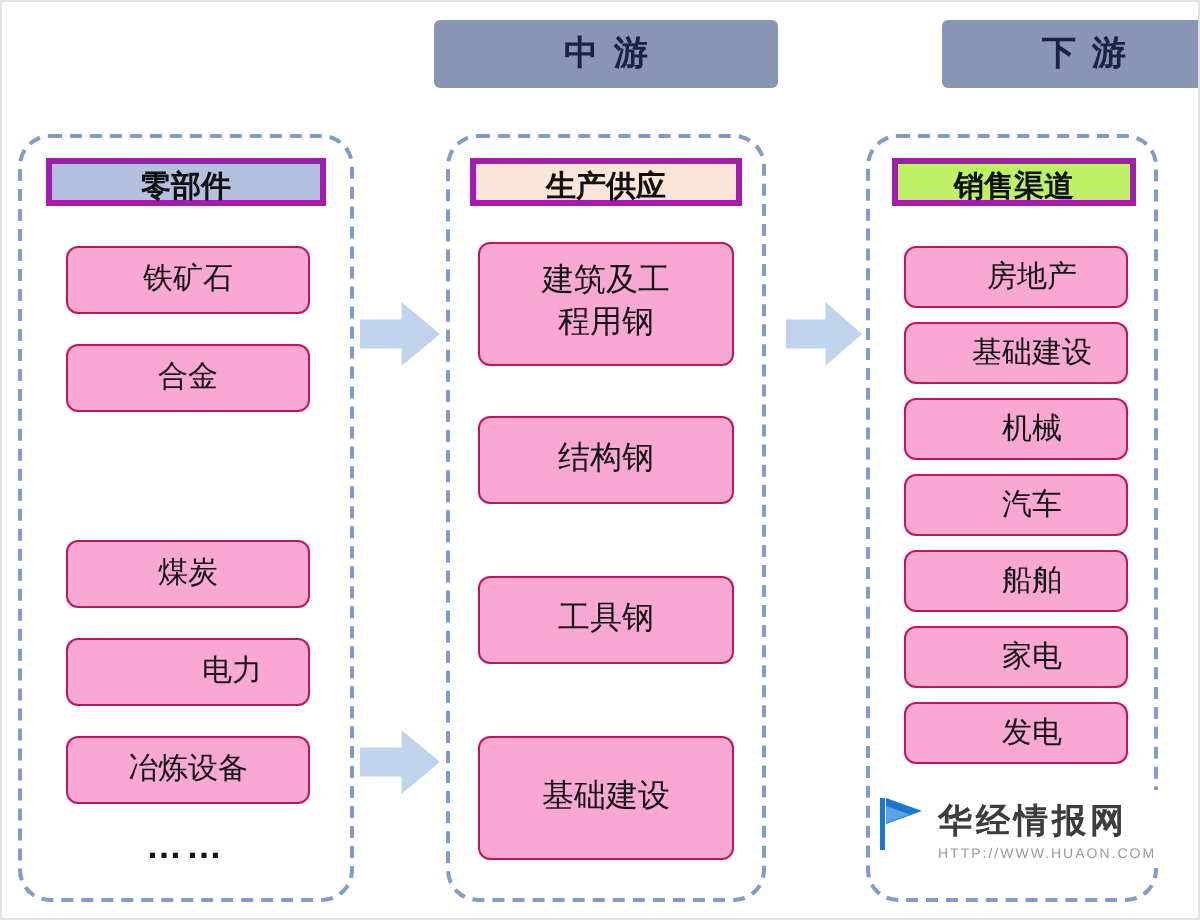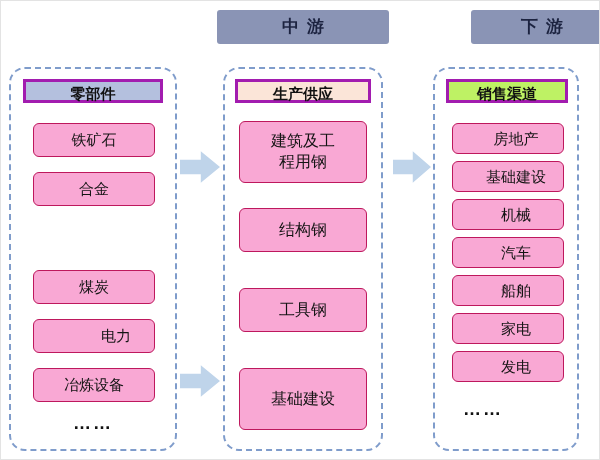--- a/index.html
+++ b/index.html
@@ -107,14 +107,27 @@
     <div class="item" style="top:206px;">船舶</div>
     <div class="item" style="top:244px;">家电</div>
     <div class="item" style="top:282px;">发电</div>
     <div class="ellipsis" style="top:330px; text-align:left; padding-left:28px; box-sizing:border-box;">……</div>
   </div>
 
   <div class="arrow a1"></div>
   <div class="arrow a2"></div>
   <div class="arrow a3"></div>
 
+  <div class="watermark">
+    <span>
+      <svg width="26" height="30" viewBox="0 0 26 30" aria-hidden="true">
+        <rect x="3" y="2" width="2.5" height="26" fill="#1976d2"></rect>
+        <polygon points="6,2 24,8.5 6,15" fill="#1976d2"></polygon>
+        <polygon points="6,6 18,10.3 6,14.5" fill="#5ea0e0"></polygon>
+      </svg>
+    </span>
+    <span class="wm-text">
+      <span class="wm-brand">华经情报网</span>
+      <span class="wm-sub">HTTP://WWW.HUAON.COM</span>
+    </span>
+  </div>
 
 </div>
 
 </body></html>

